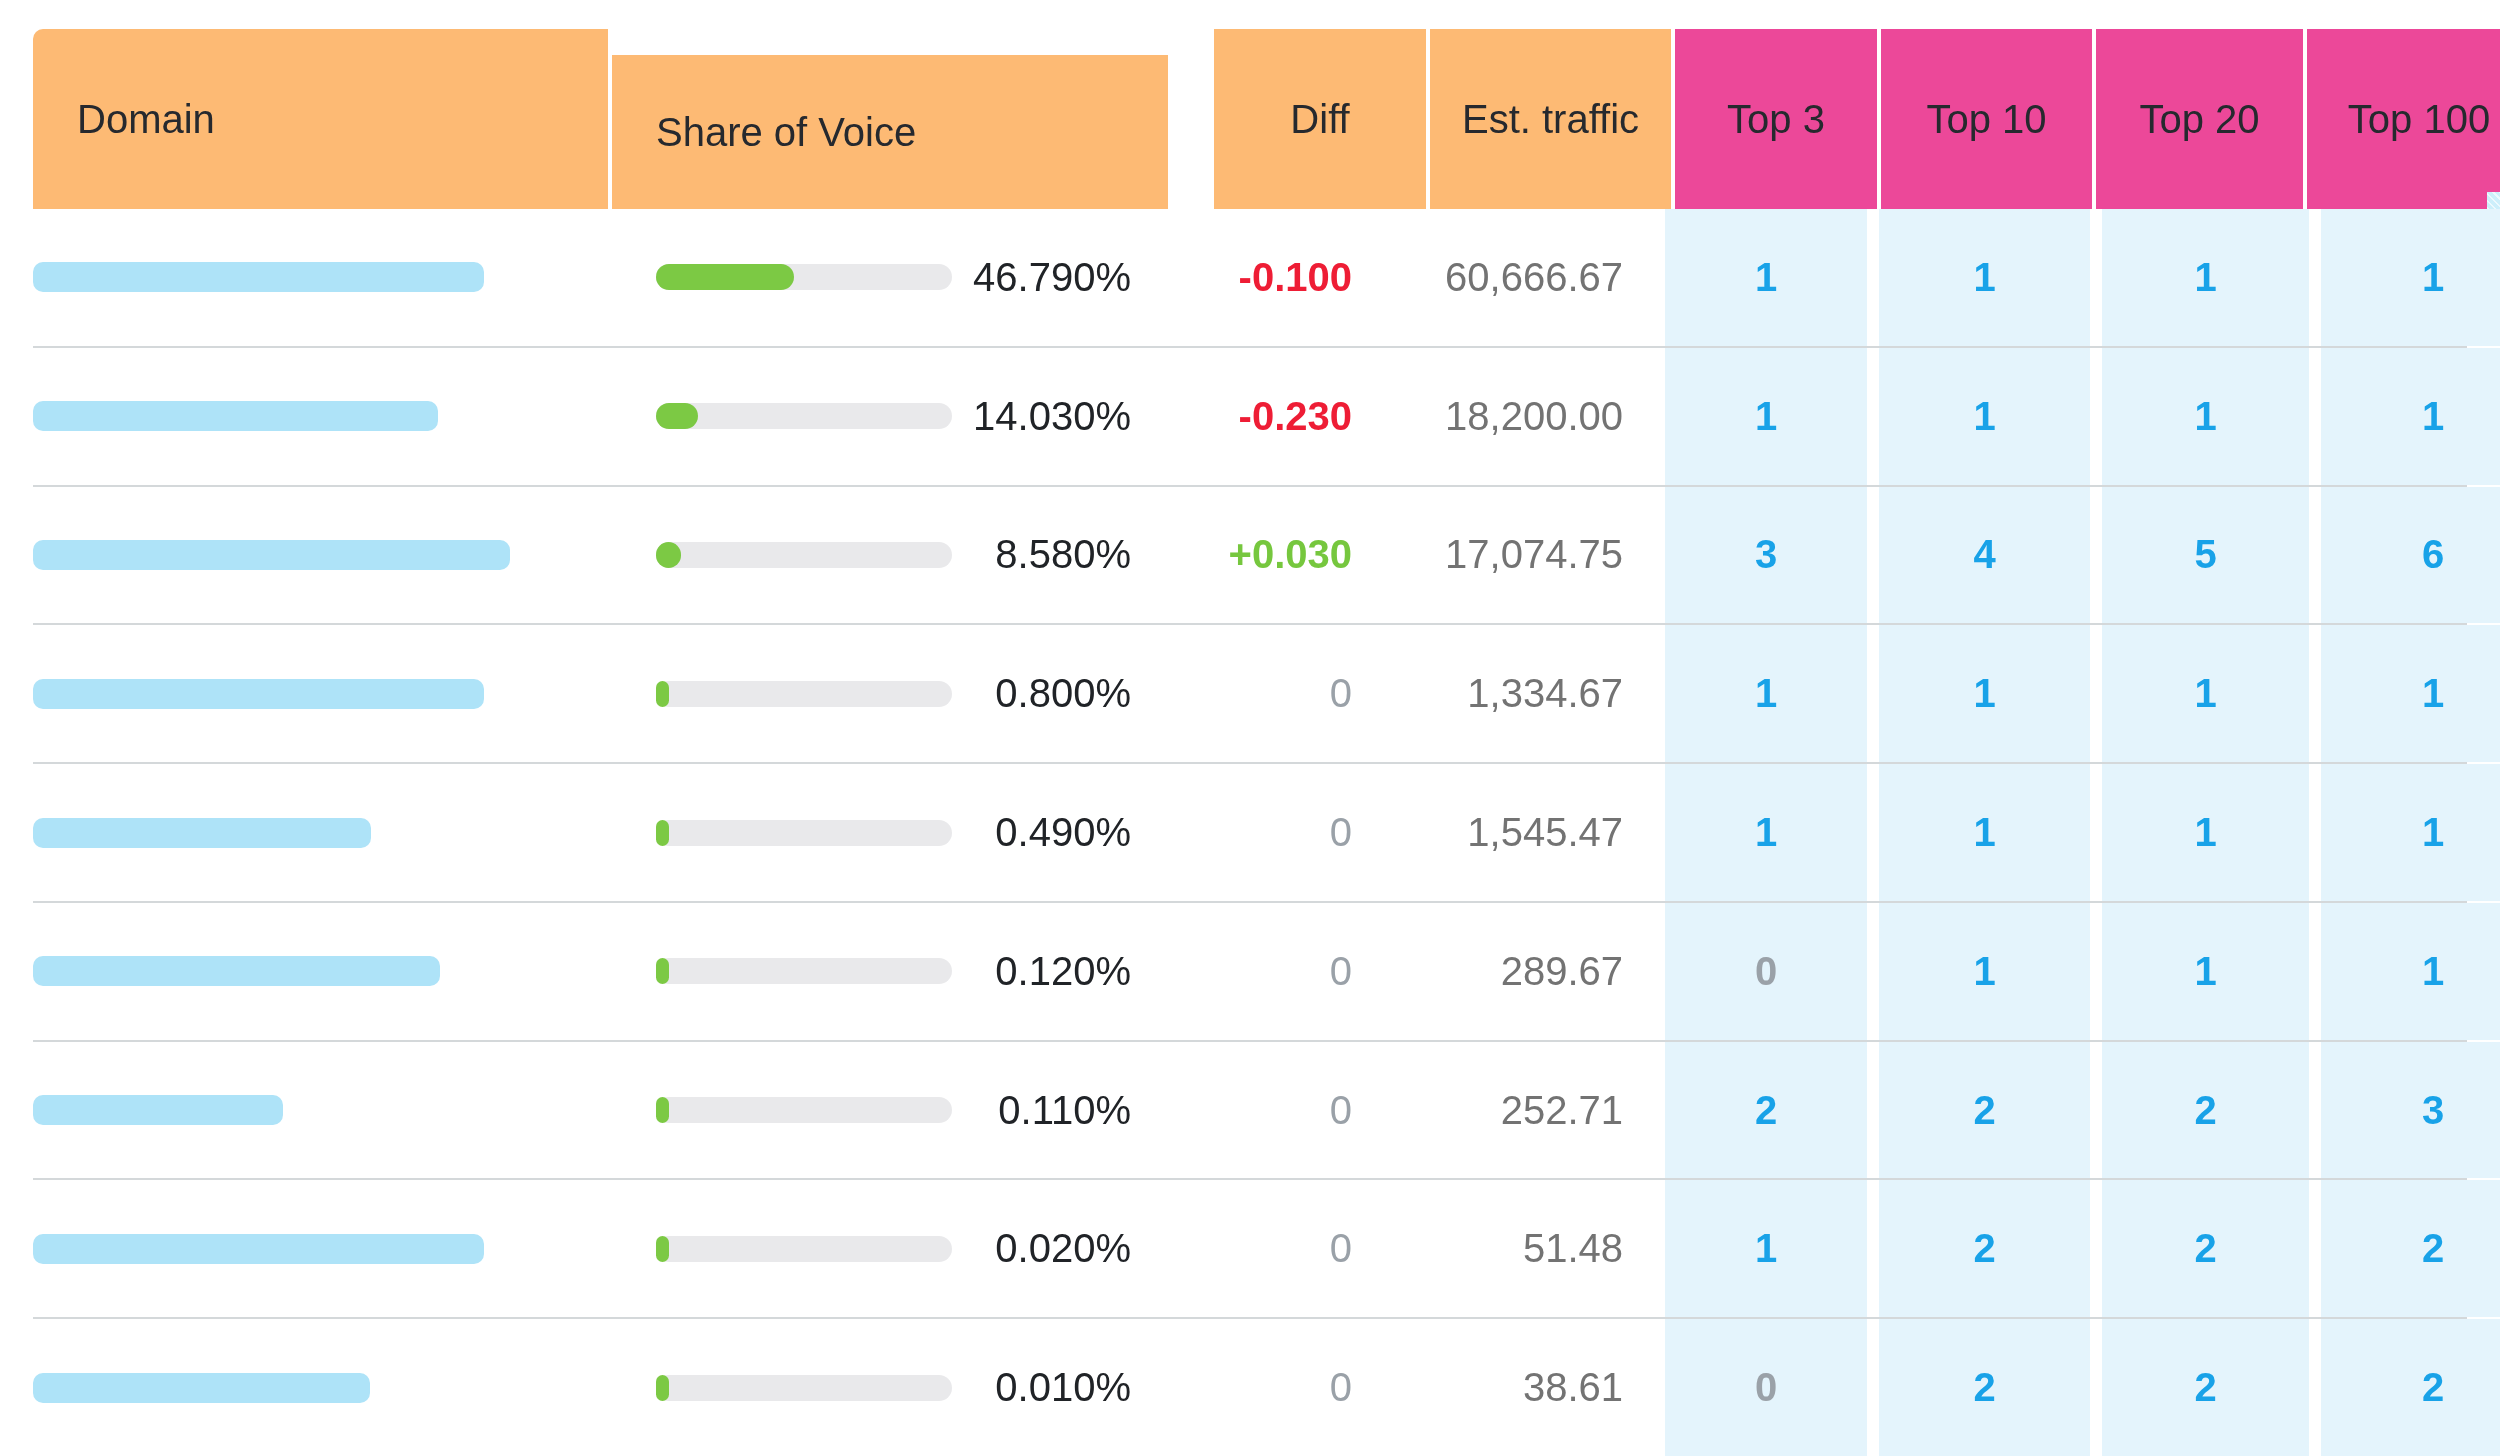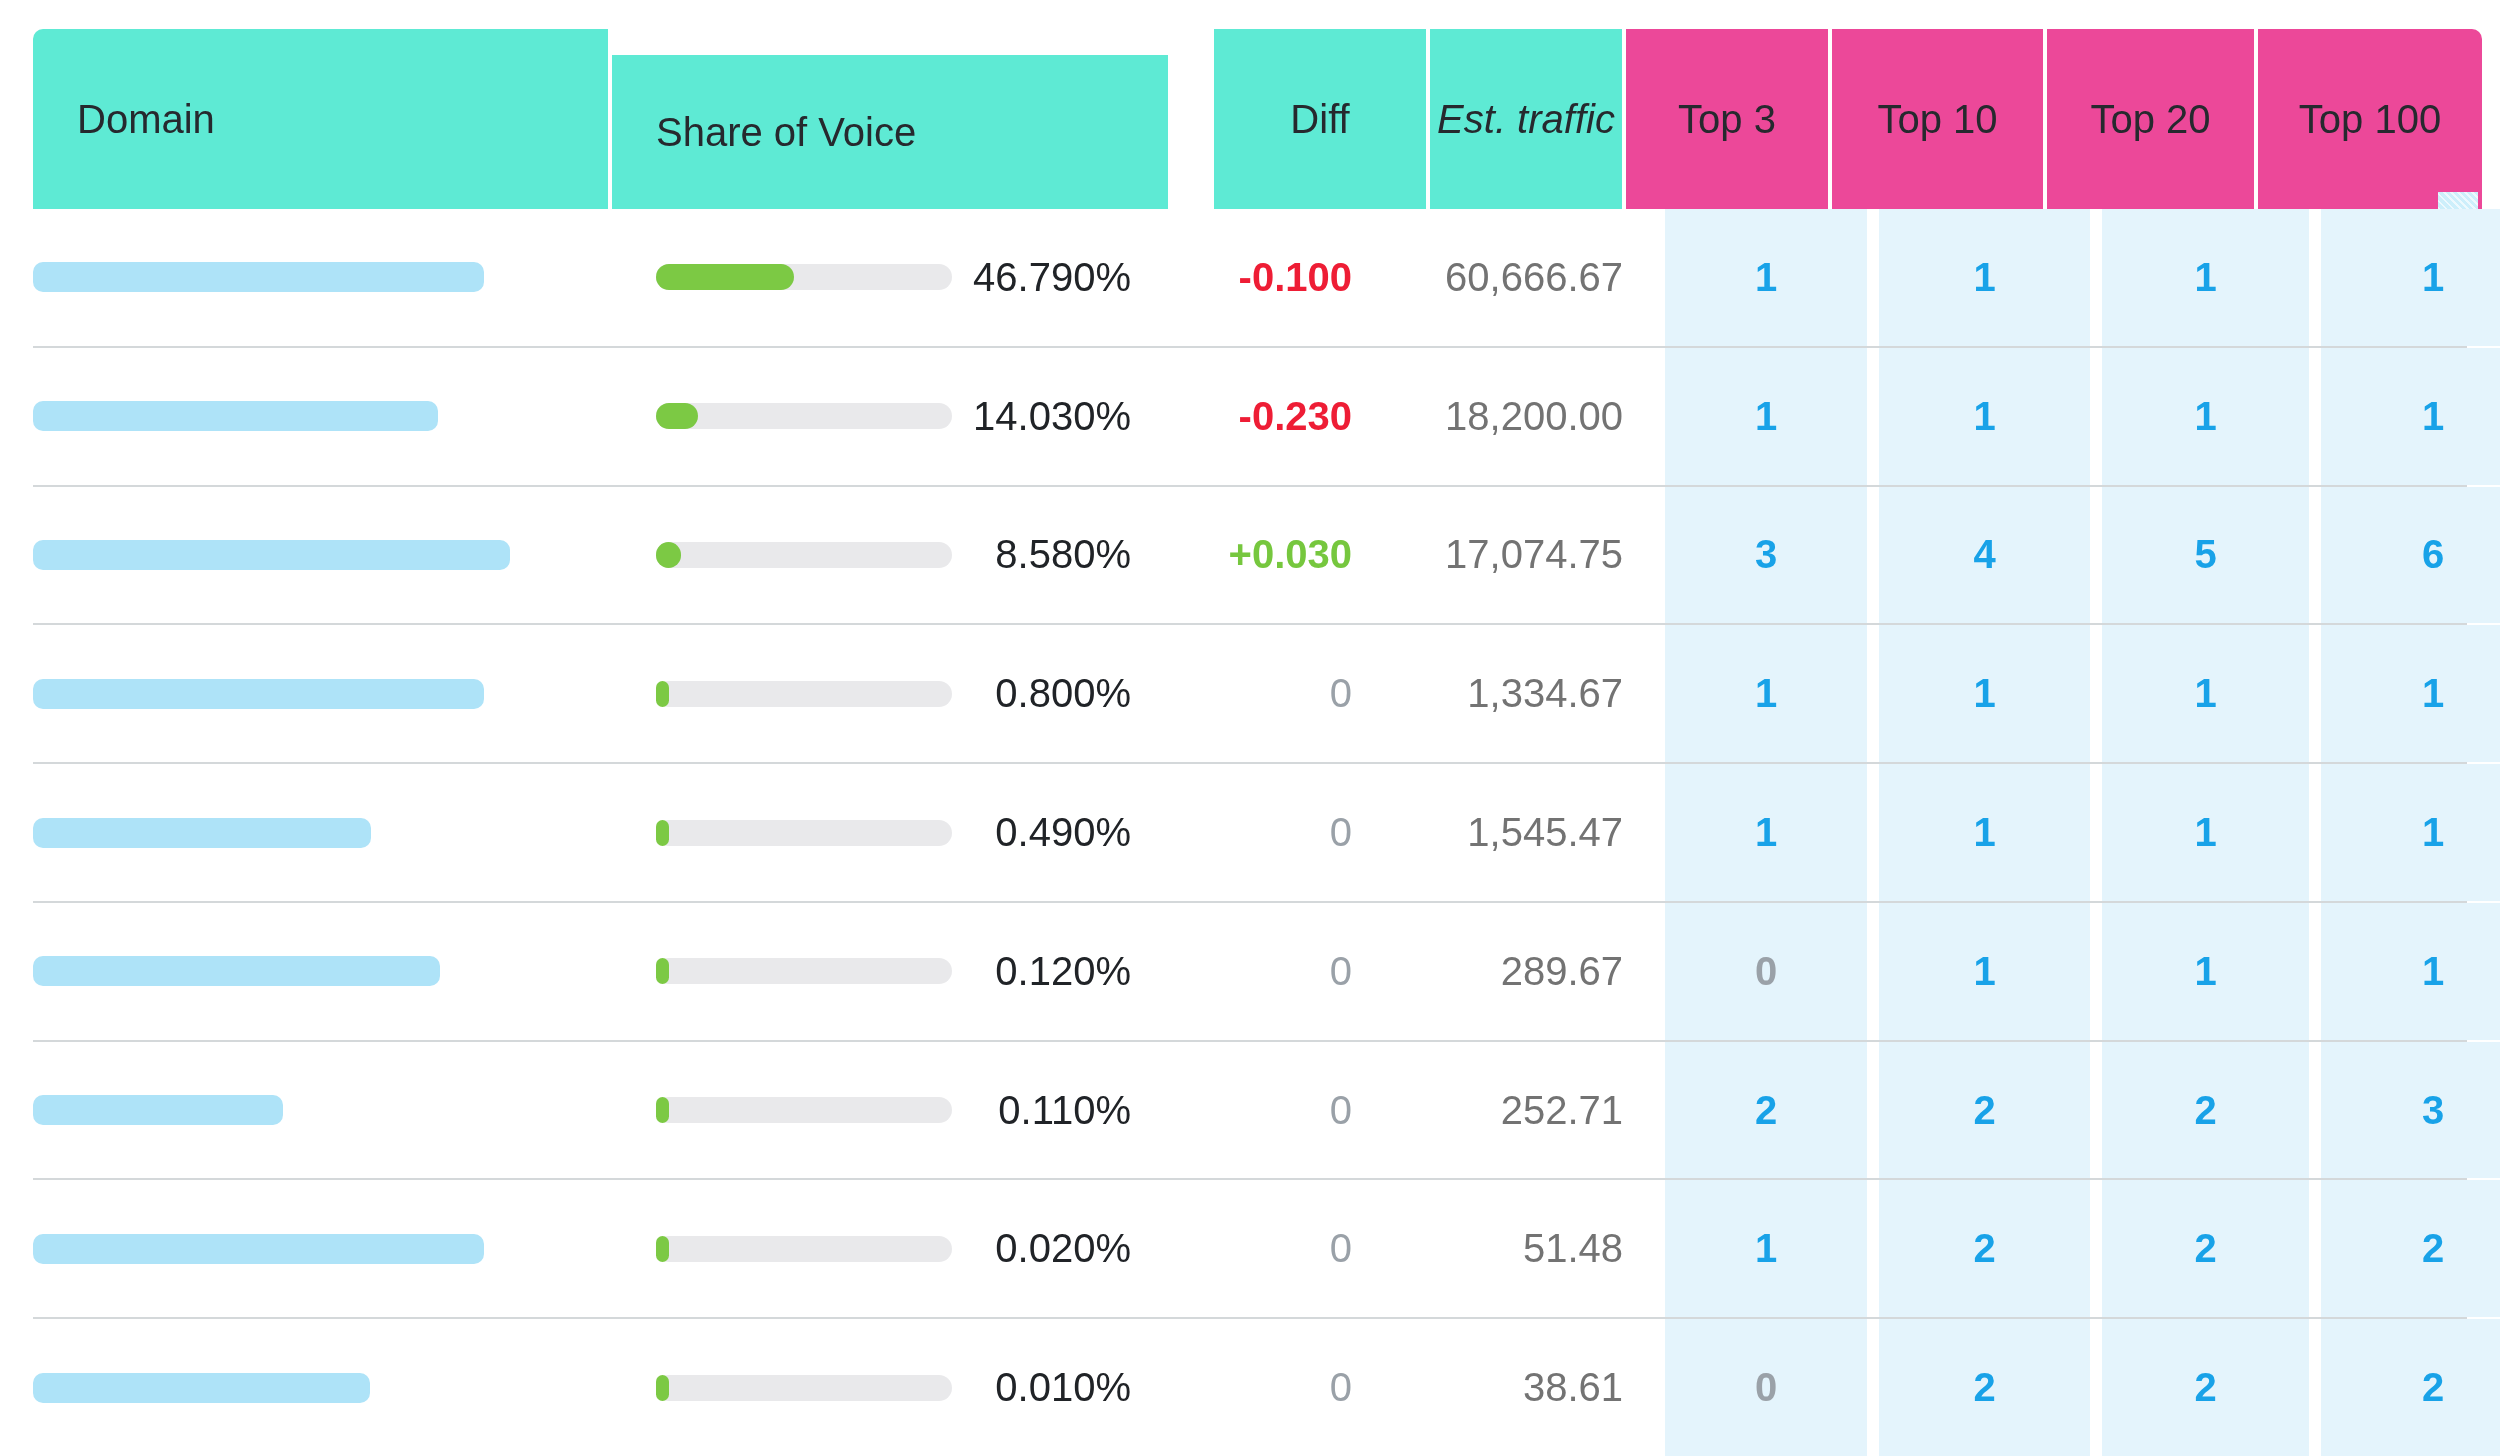--- a/index.html
+++ b/index.html
@@ -2,25 +2,25 @@
 <html><head>
 <meta charset="utf-8">
 <style>
   html,body{margin:0;padding:0;background:#ffffff;}
   .canvas{position:relative;width:2500px;height:1456px;background:#ffffff;overflow:hidden;
           font-family:"Liberation Sans",sans-serif;color:#202327;}
   .table{position:absolute;left:33px;top:29px;width:2434px;height:1427px;display:flex;flex-direction:column;}
 
   
   .thead{display:flex;gap:4px;height:180px;flex:none;}
-  .th{display:flex;align-items:center;font-size:40px;color:#26292e;background:#5eead4;box-sizing:border-box;flex:none;}
+  .th{display:flex;align-items:center;font-size:40px;color:#26292e;background:#fdba74;box-sizing:border-box;flex:none;}
   .th-domain{width:575px;padding-left:44px;border-top-left-radius:10px;}
   .th-sov{width:556px;padding-left:44px;margin-top:26px;}
   .th-diff{width:212px;justify-content:center;margin-left:42px;}
-  .th-est{width:192px;justify-content:center;font-style:italic;}
+  .th-est{width:241px;justify-content:center;}
   .th-top{justify-content:center;background:#ec4899;position:relative;}
   .w-top3{width:202px;}
   .w-top10{width:211px;}
   .w-top20{width:207px;}
   .w-top100{width:224px;}
   .th-top100{border-top-right-radius:10px;}
   .scroll-frag{position:absolute;right:4px;bottom:0;width:40px;height:17px;background:#cdeffb;
      background-image:repeating-linear-gradient(45deg,rgba(255,255,255,0.65) 0 2px,rgba(255,255,255,0) 2px 5px);}
 
   

